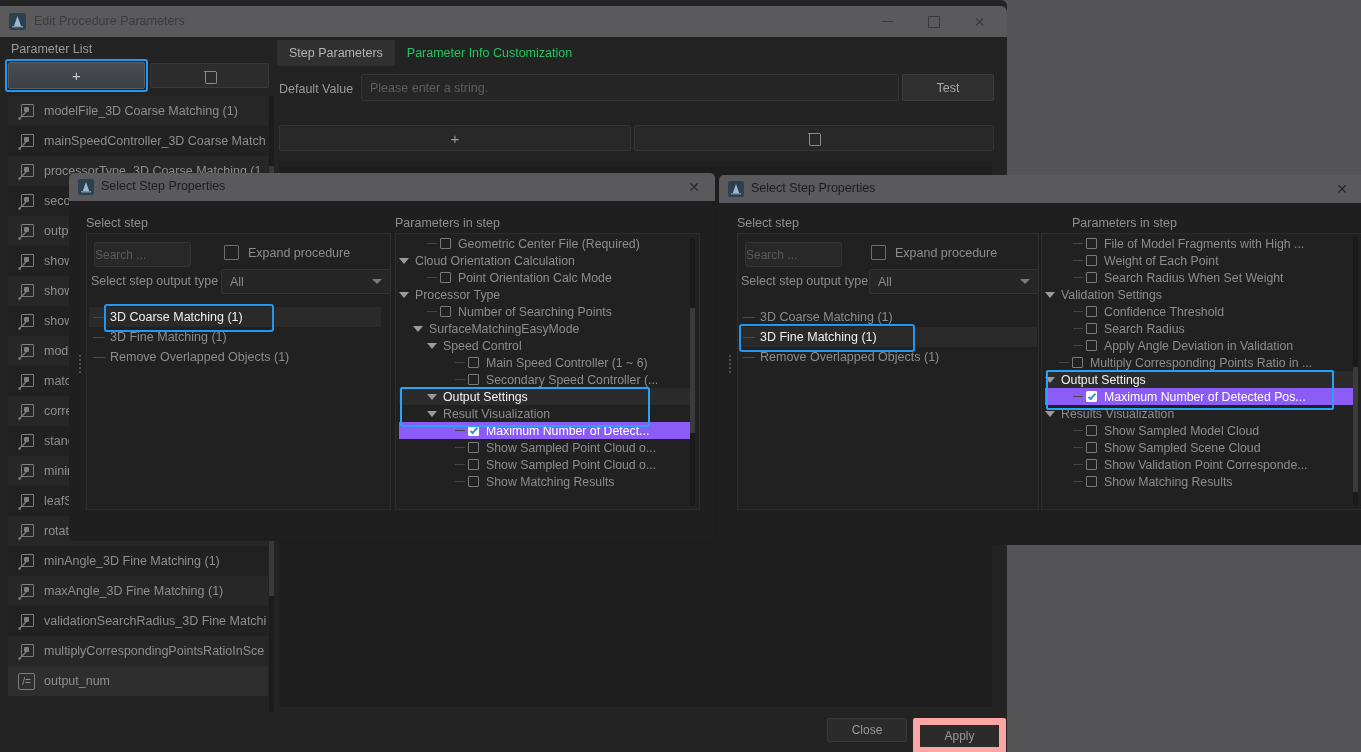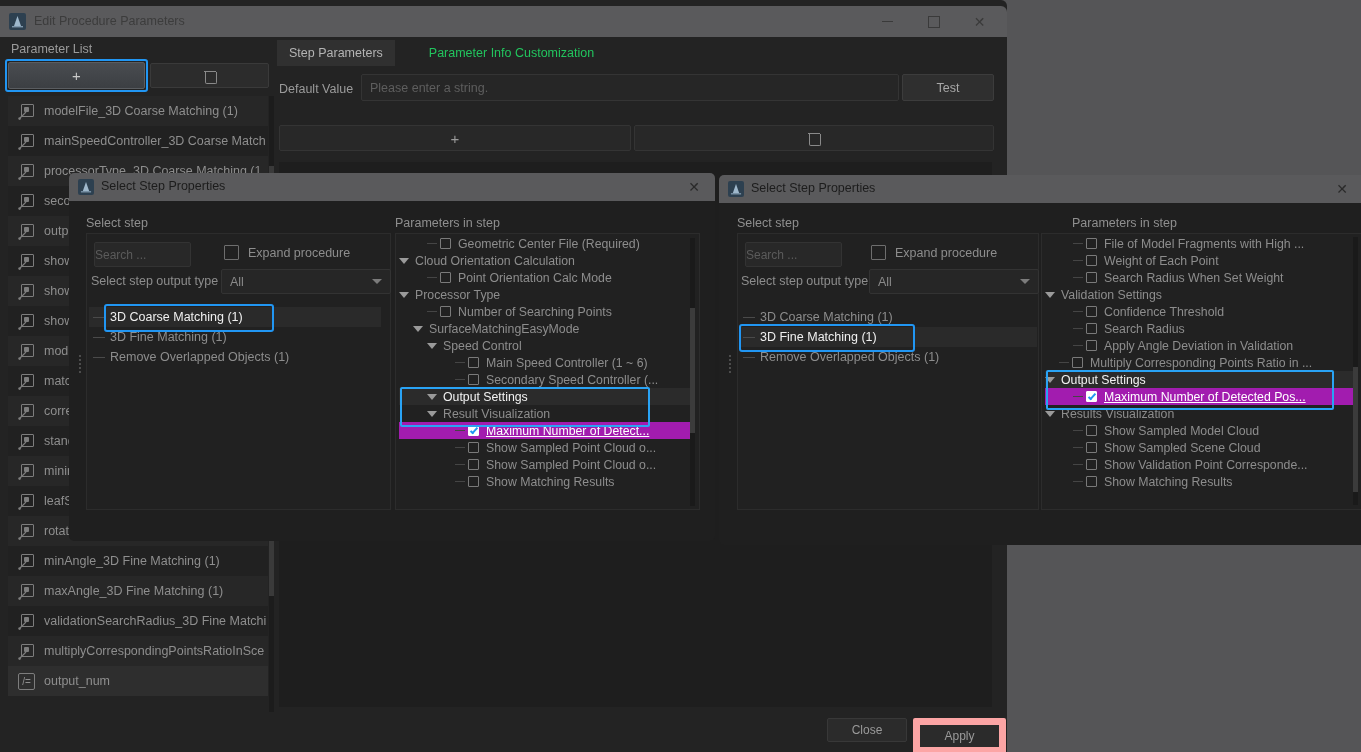--- a/index.html
+++ b/index.html
@@ -109,21 +109,21 @@
   #param-list-scrollbar {
     position: absolute; left: 269px; top: 96px; width: 5px; height: 616px;
     background: #1c1c1c;
   }
   #param-list-scrollbar .thumb {
     position:absolute; left:0; top:70px; width:5px; height:430px; background:#3a3a3a;
   }
 
   
   #right-pane { position: absolute; left: 277px; top: 40px; width: 718px; height: 672px; }
-  .tabs { position: absolute; left: 0; top: 0; height: 26px; display: flex; gap: 22px; }
+  .tabs { position: absolute; left: 0; top: 0; height: 26px; display: flex; }
   .tab {
     height: 26px; padding: 0 12px; display: flex; align-items: center;
     font-size: 12.5px; color: #22c55e; background: transparent;
   }
   .tab.active { background: #303030; color: #b4b4b4; }
   #default-value-label { position: absolute; left: 2px; top: 42px; font-size: 12.5px; color: #9b9b9b; }
   #default-value-input {
     position: absolute; left: 84px; top: 34px; width: 528px; height: 25px;
     background: #262626; border: 1px solid #343434; border-radius: 2px;
     display: flex; align-items: center; padding-left: 8px;
@@ -238,21 +238,21 @@
   .pchk {
     width: 11px; height: 11px; border: 1px solid #7a7a7a; border-radius: 1px;
     margin-right: 7px; flex: none; box-sizing: border-box;
   }
   .pchk.checked { background: #2196f3; border-color: #2196f3; position: relative; }
   .pchk.checked::after {
     content: ''; position: absolute; left: 3px; top: 0px; width: 2px; height: 6px;
     border: solid #fff; border-width: 0 2px 2px 0; transform: rotate(42deg);
   }
   .ptree-row.sel-group { background: #2b2b2b; color: #f2f2f2; }
-  .ptree-row.sel-item { background: #a21caf; color: #ffffff; text-decoration: underline; }
+  .ptree-row.sel-item { background: #8b5cf6; color: #ffffff; }
   .ptree-row.sel-item .pchk.checked { background:#fff; border-color:#fff; }
   .ptree-row.sel-item .pchk.checked::after { border-color:#2196f3; }
   .param-hl {
     position: absolute; border: 2px solid #29a3f5; border-radius: 2px; pointer-events: none;
   }
   .vscroll { position: absolute; width: 5px; background: #1a1a1a; }
   .vscroll .thumb { position: absolute; left: 0; width: 5px; background: #3b3b3b; }
   .grip { position:absolute; width:4px; }
   .grip span { display:block; width:2px; height:2px; background:#4c4c4c; margin:2px 0; }
 </style>

